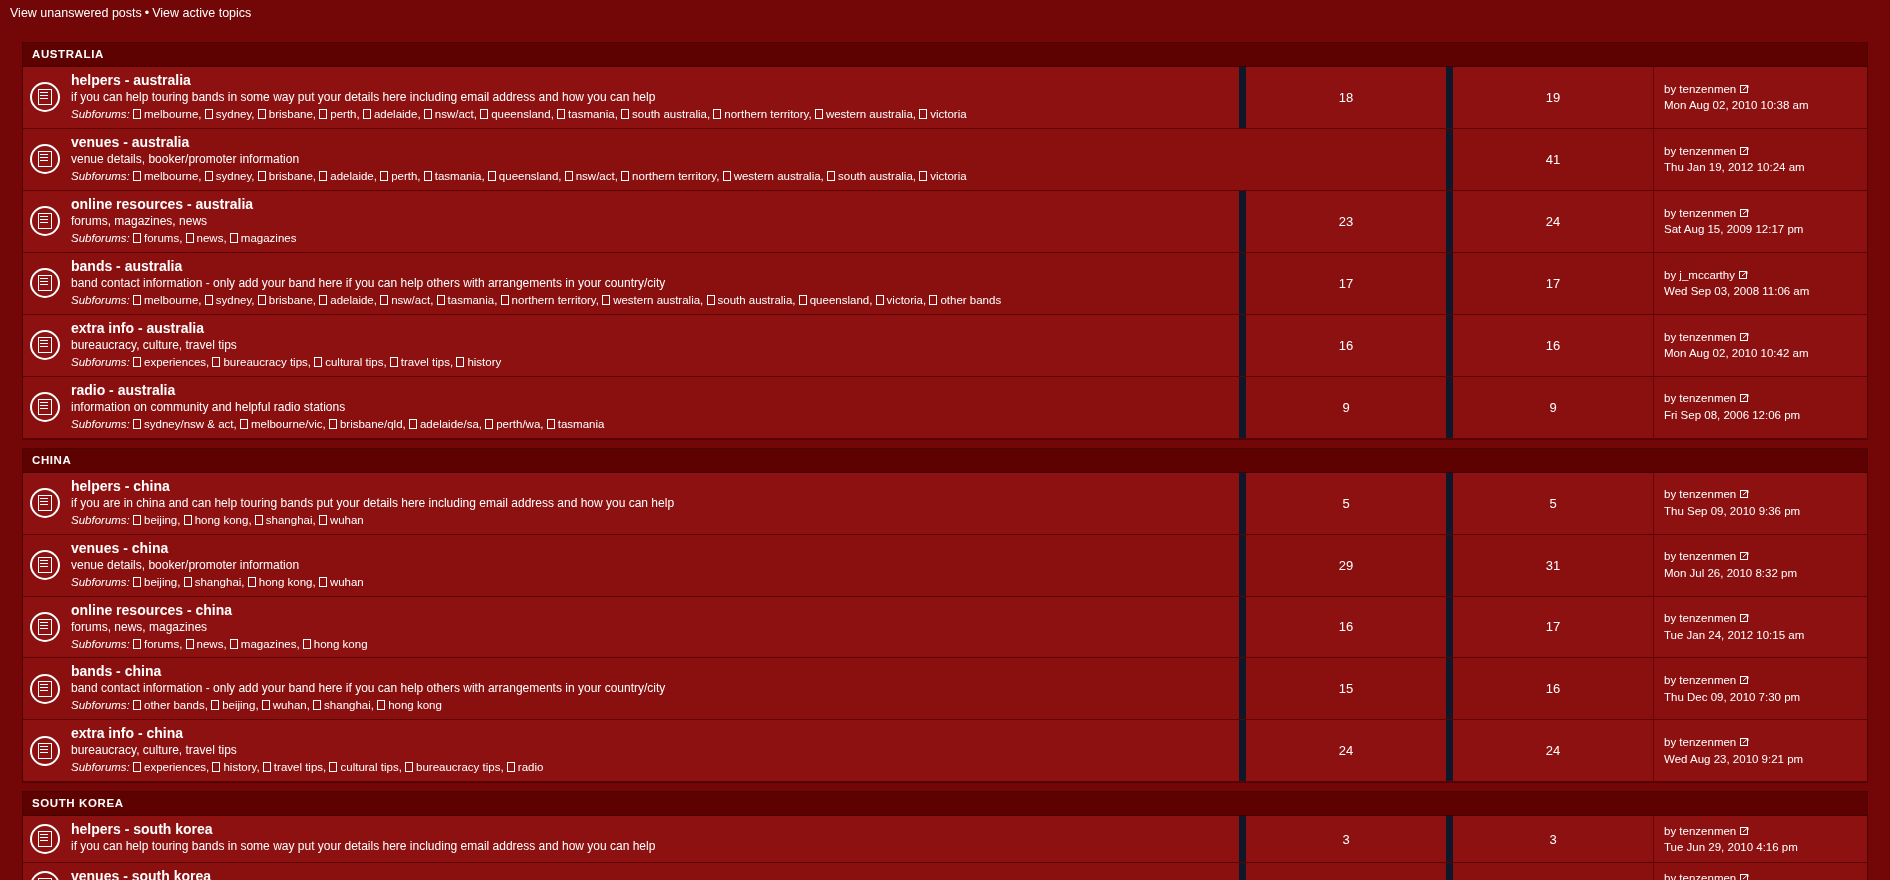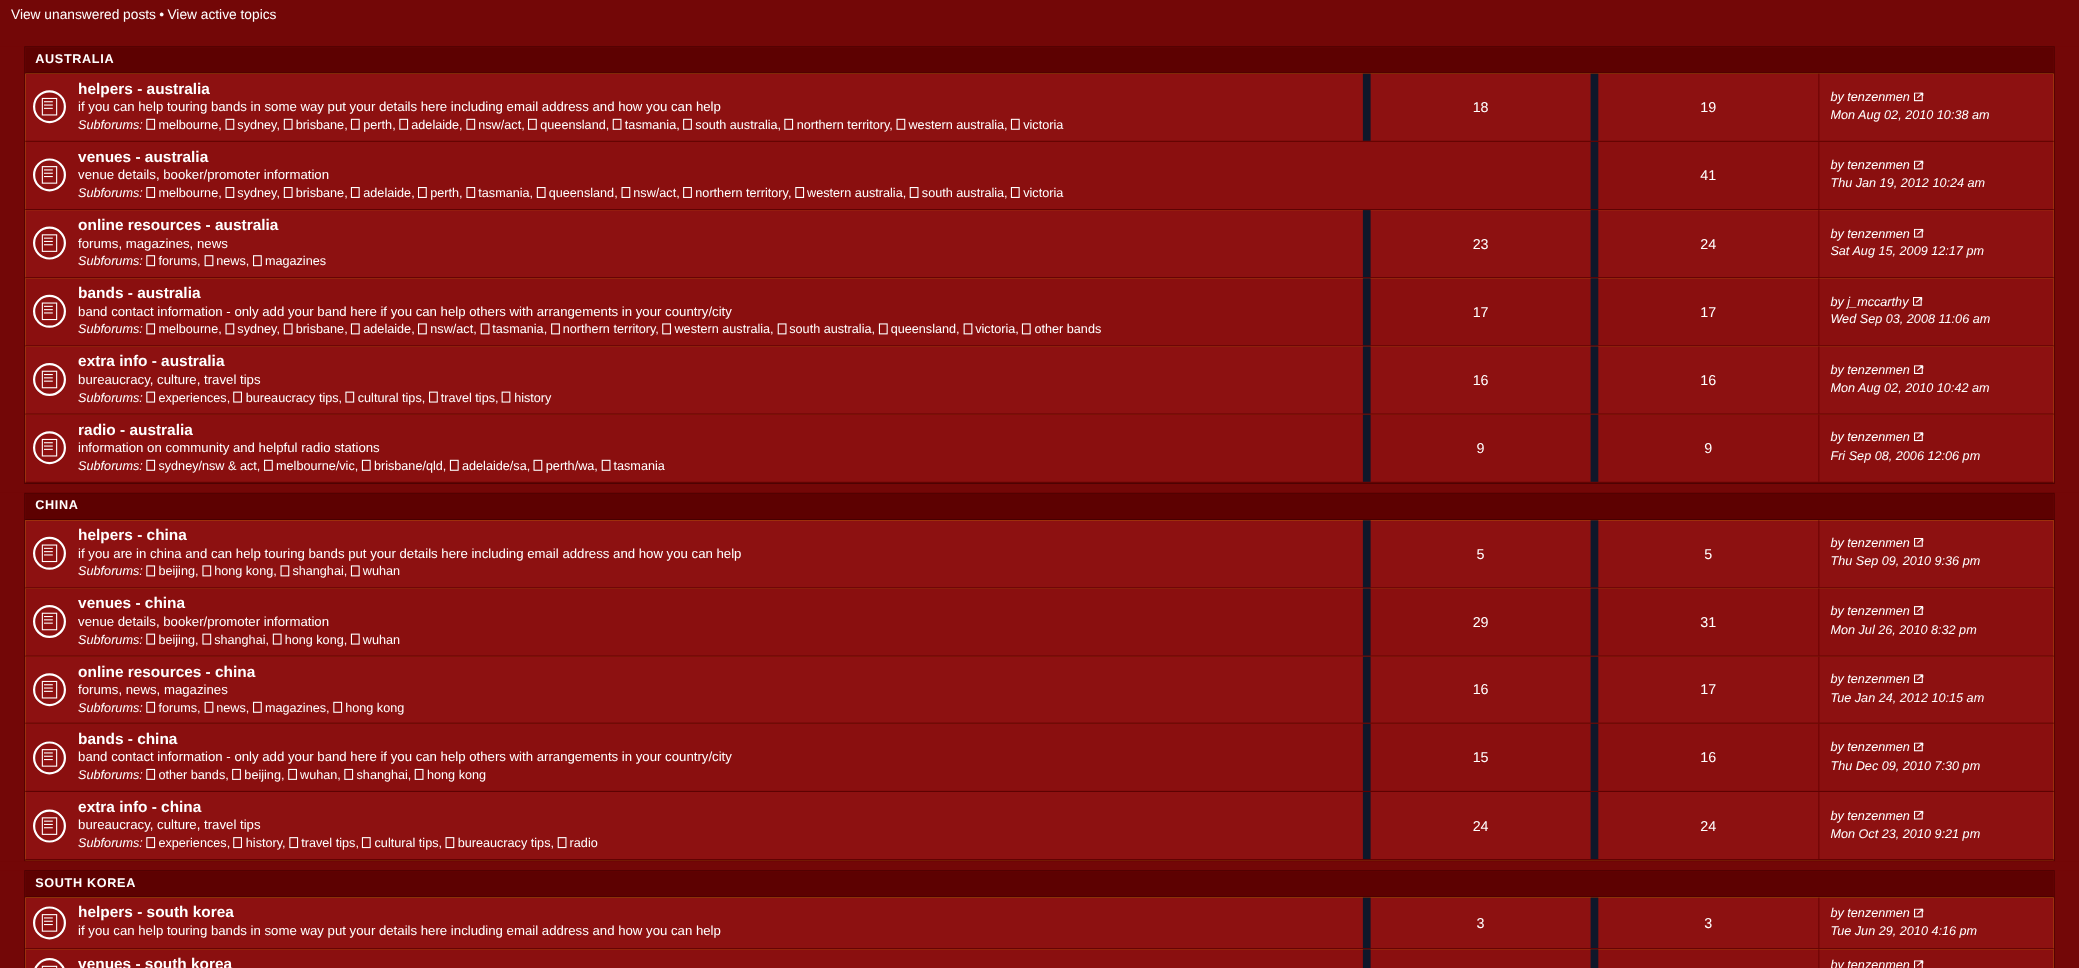--- a/index.html
+++ b/index.html
@@ -145,21 +145,20 @@
     width: 195px;
     min-width: 195px;
     padding: 6px 8px 6px 10px;
     border-left: 1px solid #6b0404;
     font-size: 11.5px;
     line-height: 1.45;
     color: #ffffff;
     display: flex;
     flex-direction: column;
     justify-content: center;
-    font-style: italic;
   }
   .col-last a { color: #ffffff; text-decoration: none; }
   .jump {
     display: inline-block;
     width: 10px; height: 9px;
     margin-left: 4px;
     position: relative;
     top: 1px;
   }
   .jump svg { display:block; }
@@ -342,21 +341,21 @@
                 <span class="ficon"></span>
               </div>
               <div class="col-main"><a class="fname" href="#">extra info - china</a><div class="fdesc">bureaucracy, culture, travel tips</div><div class="subline"><span class="sublabel">Subforums:</span> <a class="subf" href="#"><span class="subicon"></span><span>experiences,</span></a> <a class="subf" href="#"><span class="subicon"></span><span>history,</span></a> <a class="subf" href="#"><span class="subicon"></span><span>travel tips,</span></a> <a class="subf" href="#"><span class="subicon"></span><span>cultural tips,</span></a> <a class="subf" href="#"><span class="subicon"></span><span>bureaucracy tips,</span></a> <a class="subf" href="#"><span class="subicon"></span><span>radio</span></a> </div></div>
               <div class="col-num">24</div>
               <div class="col-num">24</div>
               <div class="col-last">
                 <div><span>by</span> <a href="#">tenzenmen</a><a href="#" class="jump"><svg width="10" height="9" viewBox="0 0 10 9">
                       <rect x="0.5" y="0.5" width="7" height="7" fill="none" stroke="#ffffff" stroke-width="1"></rect>
                       <path d="M3 5 L8 0.5 M8 0.5 L5.2 0.6 M8 0.5 L7.9 3.2" stroke="#ffffff" stroke-width="1" fill="none"></path>
                     </svg></a></div>
-                <div>Mon Oct 23, 2010 9:21 pm</div>
+                <div>Wed Aug 23, 2010 9:21 pm</div>
               </div>
             </div>
           </div>
         </div>
       </div>
       <div class="cat-spacer"></div>
       <div class="cat-block">
         <div class="forumlist">
           <div class="cat-header">SOUTH KOREA</div>
           <div class="rows">

